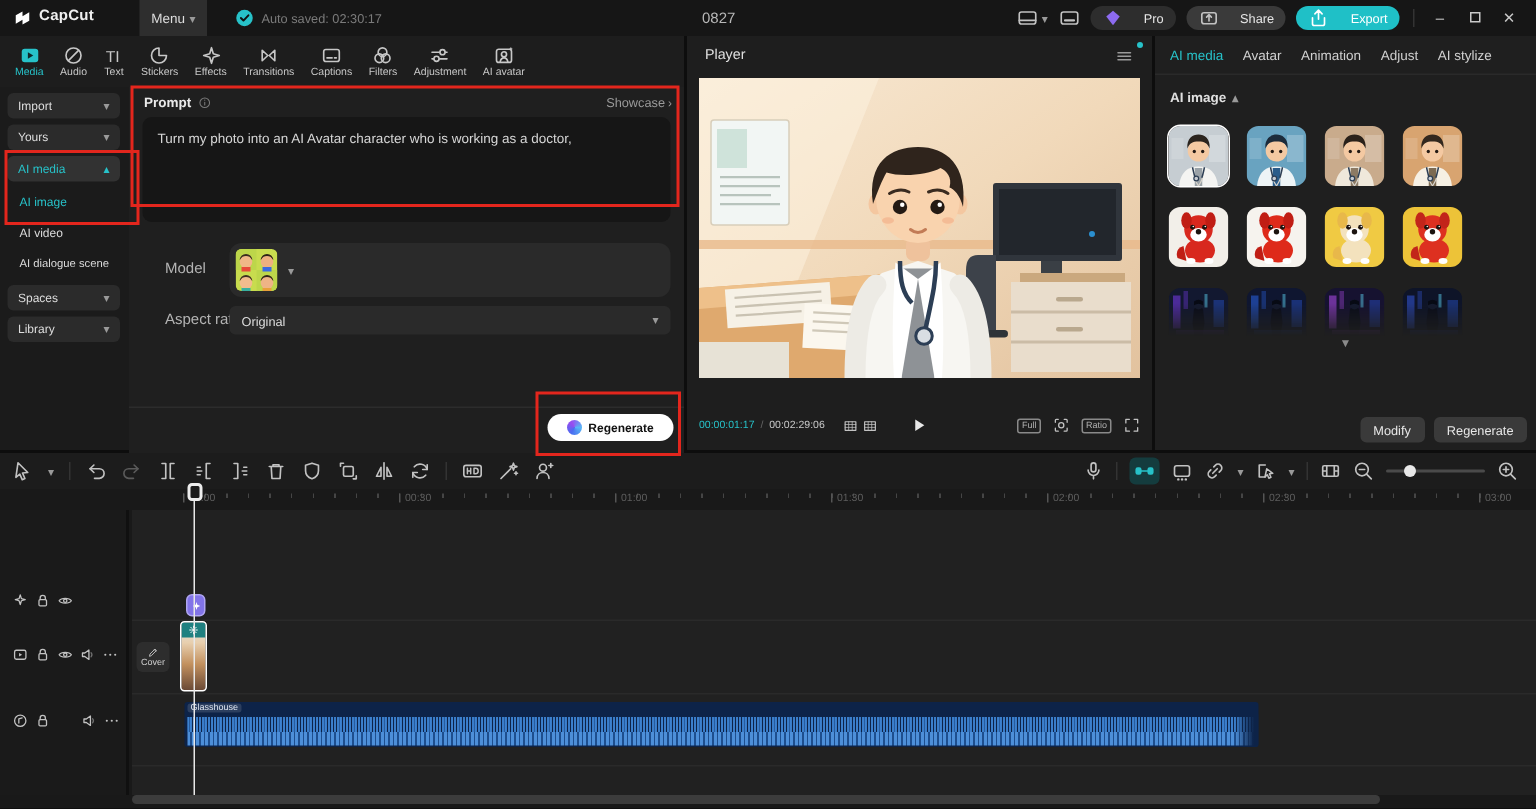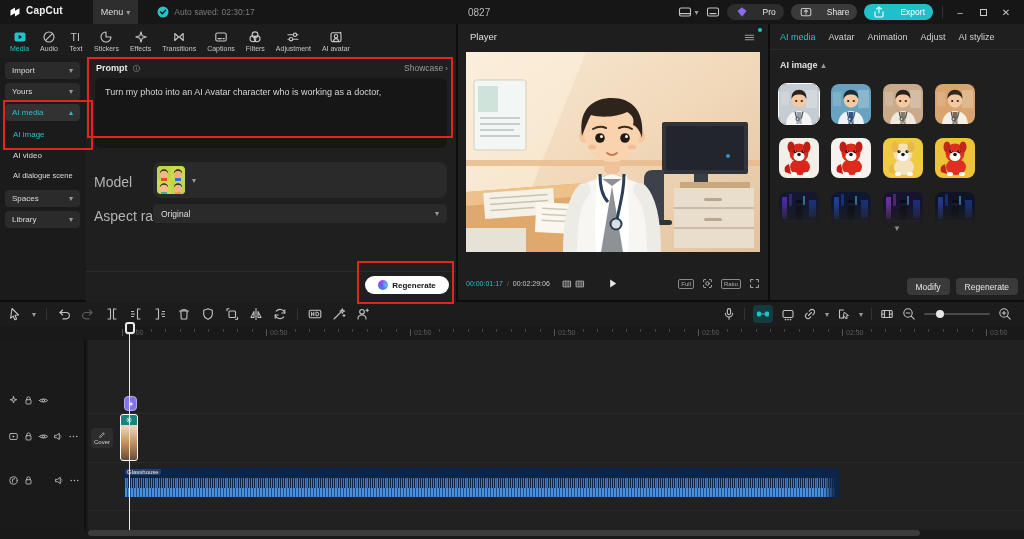--- a/index.html
+++ b/index.html
@@ -36,21 +36,21 @@
 .sbtn{position:absolute;left:5px;width:75px;height:17px;background:#2b2b2b;border-radius:4px;display:flex;align-items:center;justify-content:space-between;padding:0 7px;font-size:8px;color:#ddd}
 .sbtn.active{background:#323232;color:#27c2c9}
 .sbtn.active .chev{color:#27c2c9}
 .slink{position:absolute;left:13px;font-size:8px;color:#dcdcdc;white-space:nowrap}
 .slink.accent{color:#27c2c9}
 .content{position:absolute;left:86px;top:34px;width:370px;height:274px;background:#1f1f1f}
 .phead{position:absolute;left:10px;top:5px;display:flex;align-items:center;gap:4px}
 .ptitle{font-size:9px;font-weight:bold;color:#eaeaea}
 .showcase{position:absolute;right:8px;top:5px;display:flex;align-items:center;gap:2px;color:#9a9a9a;font-size:8.5px}
 .textarea{position:absolute;left:9px;top:20px;width:352px;height:70px;background:#161616;border-radius:6px;padding:8px 10px;font-size:9px;color:#d6d6d6;line-height:1.5}
-.flabel{position:absolute;left:8px;font-size:14px;color:#b4b4b4}
+.flabel{position:absolute;left:24px;font-size:10px;color:#b4b4b4}
 .modelbox{position:absolute;left:67px;top:104px;width:294px;height:36px;background:#2a2a2a;border-radius:8px;display:flex;align-items:center;padding:0 8px 0 4px;gap:7px}
 .mthumb{width:28px;height:28px;border-radius:4px;overflow:hidden;flex:none}
 .mtexts{display:flex;flex-direction:column;gap:1px;flex:1;min-width:0}
 .mname{font-size:9px;color:#ececec;font-weight:bold}
 .mdesc{font-size:7.5px;color:#8a8a8a;white-space:nowrap}
 .aspectbox{position:absolute;left:67px;top:146px;width:294px;height:19px;background:#2a2a2a;border-radius:4px;display:flex;align-items:center;justify-content:space-between;padding:0 8px;font-size:8.5px;color:#ddd}
 .footdiv{position:absolute;left:0;top:213px;width:370px;height:1px;background:#2c2c2c}
 .regenbtn{position:absolute;left:279px;top:218px;width:84px;height:18px;background:#fff;border:none;border-radius:9px;display:flex;align-items:center;justify-content:center;gap:4px;font-size:8px;font-weight:bold;color:#111;font-family:inherit}
 .regenicon{width:10px;height:10px;border-radius:50%;background:conic-gradient(from 210deg,#4a6cf0,#9b4af0,#58b6f5,#4a6cf0)}
 

